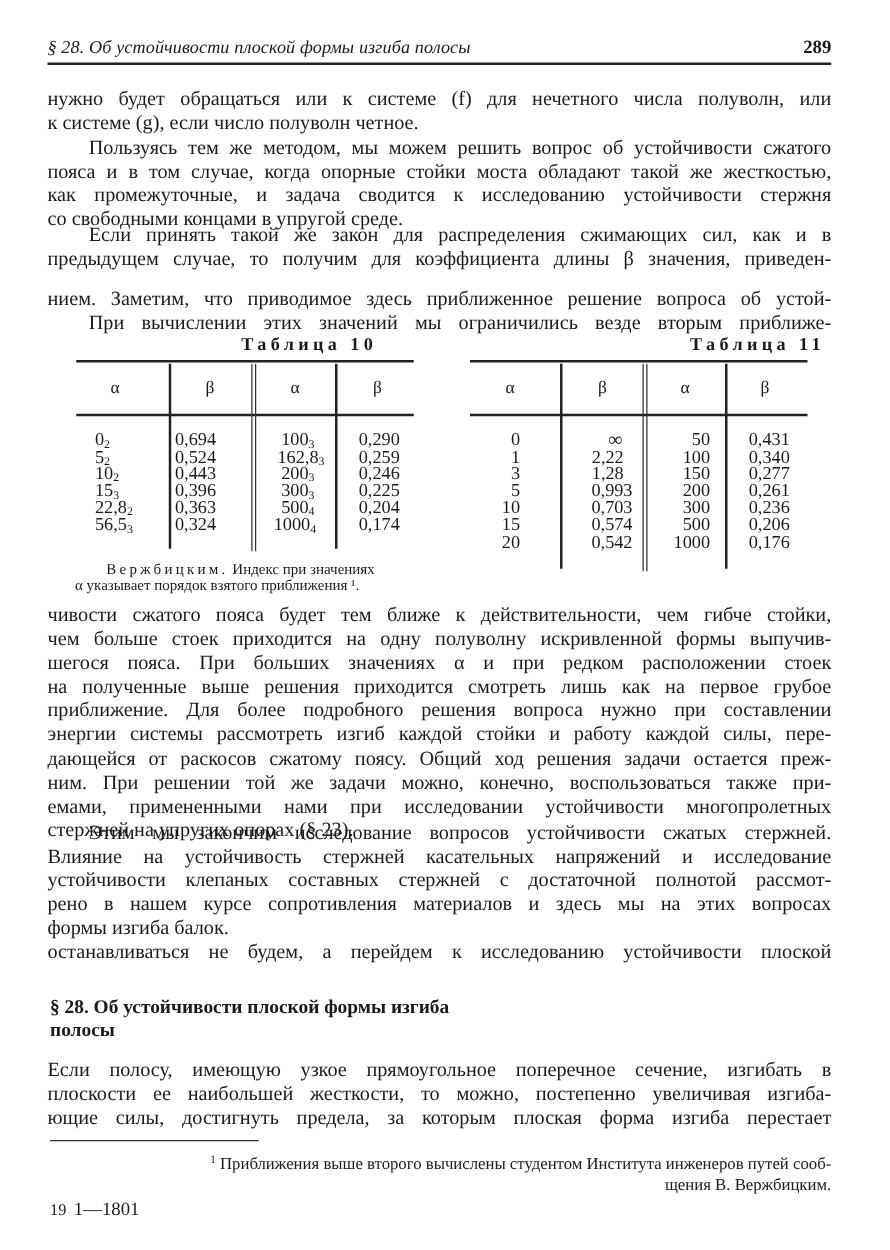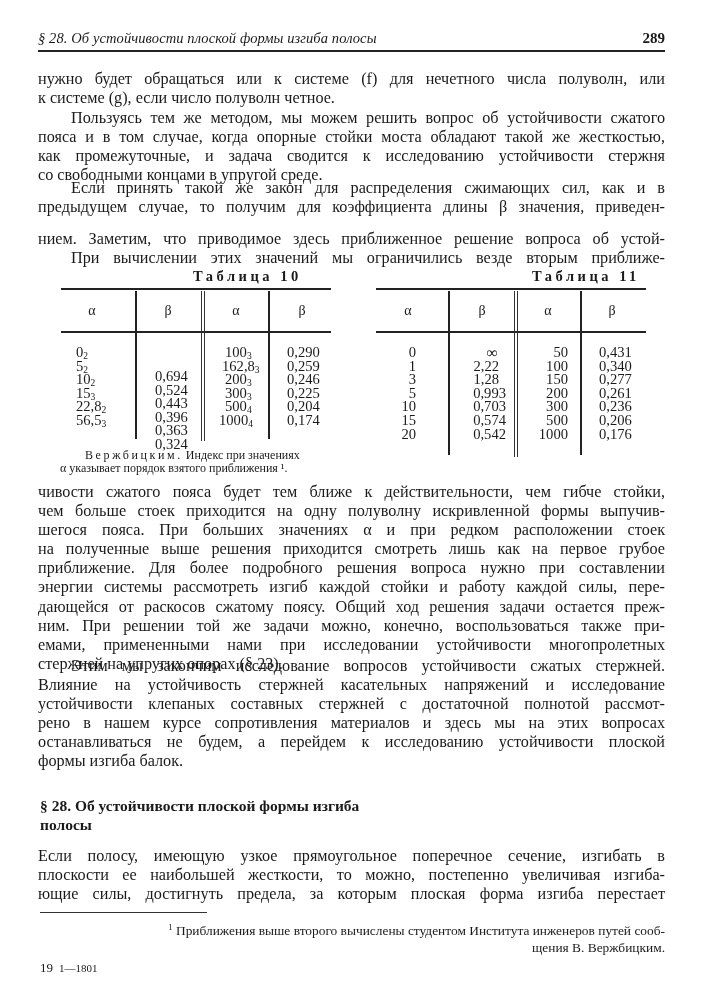--- a/index.html
+++ b/index.html
@@ -38,21 +38,21 @@
 
   
   .sec { position: absolute; left: 40px; top: 796px; font-size: 15.5px; font-weight: bold; line-height: 19px; }
 
   
   .fn-rule { position: absolute; left: 40px; top: 912px; width: 167px; height: 1px; background: #333; }
   .fn { position: absolute; left: 40px; top: 919px; width: 625px; font-size: 13.4px; line-height: 17px; text-align: right; }
   .fn .ln { display: block; white-space: nowrap; }
   .fn sup { font-size: 9px; }
   .sig { position: absolute; left: 40px; top: 960px; font-size: 13px; }
-  .sig .b { font-size: 11px; margin-left: 6px; }
+  .sig .b { font-size: 15px; margin-left: 6px; }
 </style>
 </head>
 <body>
 
 <div class="page">
 
   <div class="run-head">
     <span class="run-title">§ 28. Об устойчивости плоской формы изгиба полосы</span>
     <span class="run-page">289</span>
   </div>
@@ -91,21 +91,21 @@
     <div class="th" style="left:287px; top:303px;">β</div>
 
     <div class="col" style="left:76px; top:346px;">
       <div><span>0</span><sub>2</sub></div>
       <div><span>5</span><sub>2</sub></div>
       <div><span>10</span><sub>2</sub></div>
       <div><span>15</span><sub>3</sub></div>
       <div><span>22,8</span><sub>2</sub></div>
       <div><span>56,5</span><sub>3</sub></div>
     </div>
-    <div class="col" style="left:155px; top:346px;margin-top:24px;">
+    <div class="col" style="left:140px; top:346px;">
       <div>0,694</div>
       <div>0,524</div>
       <div>0,443</div>
       <div>0,396</div>
       <div>0,363</div>
       <div>0,324</div>
     </div>
     <div class="col" style="left:219px; top:346px;">
       <div style="padding-left:6px;"><span>100</span><sub>3</sub></div>
       <div style="padding-left:3px;"><span>162,8</span><sub>3</sub></div>
@@ -124,21 +124,21 @@
     </div>
 
     <div class="note" style="left:85px; top:449px;">
       <span class="spaced">Вержбицким.</span>
       <span>Индекс при значениях</span>
     </div>
     <div class="note" style="left:60px; top:462px;font-family:Liberation Serif, serif;">α указывает порядок взятого приближения ¹.</div>
   </div>
 
   <div>
-    <div class="tcap" style="left:532px; top:268px;">Таблица 11</div>
+    <div class="tcap" style="left:552px; top:268px;">Таблица 11</div>
     <div class="hline" style="left:376px; top:288px; width:270px;"></div>
     <div class="hline" style="left:376px; top:331px; width:270px;"></div>
     <div class="vline" style="left:448px; top:291px; height:164px;"></div>
     <div class="vdbl" style="left:514px; top:291px; height:166px;"></div>
     <div class="vline" style="left:580px; top:291px; height:164px;"></div>
 
     <div class="th" style="left:393px; top:303px;">α</div>
     <div class="th" style="left:467px; top:303px;">β</div>
     <div class="th" style="left:533px; top:303px;">α</div>
     <div class="th" style="left:597px; top:303px;">β</div>
@@ -191,22 +191,22 @@
     <span class="ln">дающейся от раскосов сжатому поясу. Общий ход решения задачи остается преж-</span>
     <span class="ln">ним. При решении той же задачи можно, конечно, воспользоваться также при-</span>
     <span class="ln">емами, примененными нами при исследовании устойчивости многопролетных</span>
     <span class="ln last">стержней на упругих опорах (§ 23).</span>
   </div>
   <div class="txt" style="top:657px;">
     <span class="ln ind">Этим мы закончим исследование вопросов устойчивости сжатых стержней.</span>
     <span class="ln">Влияние на устойчивость стержней касательных напряжений и исследование</span>
     <span class="ln">устойчивости клепаных  составных стержней с достаточной полнотой рассмот-</span>
     <span class="ln">рено в нашем курсе сопротивления материалов и здесь мы на этих вопросах</span>
+    <span class="ln last">формы изгиба балок.</span>
     <span class="ln">останавливаться не будем, а перейдем к исследованию устойчивости плоской</span>
-    <span class="ln last">формы изгиба балок.</span>
   </div>
 
   <div class="sec">
     <div>§ 28. Об устойчивости плоской формы изгиба</div>
     <div>полосы</div>
   </div>
 
   <div class="txt" style="top:847px;">
     <span class="ln">Если полосу, имеющую узкое прямоугольное поперечное сечение, изгибать в</span>
     <span class="ln">плоскости ее наибольшей жесткости, то можно, постепенно увеличивая изгиба-</span>

